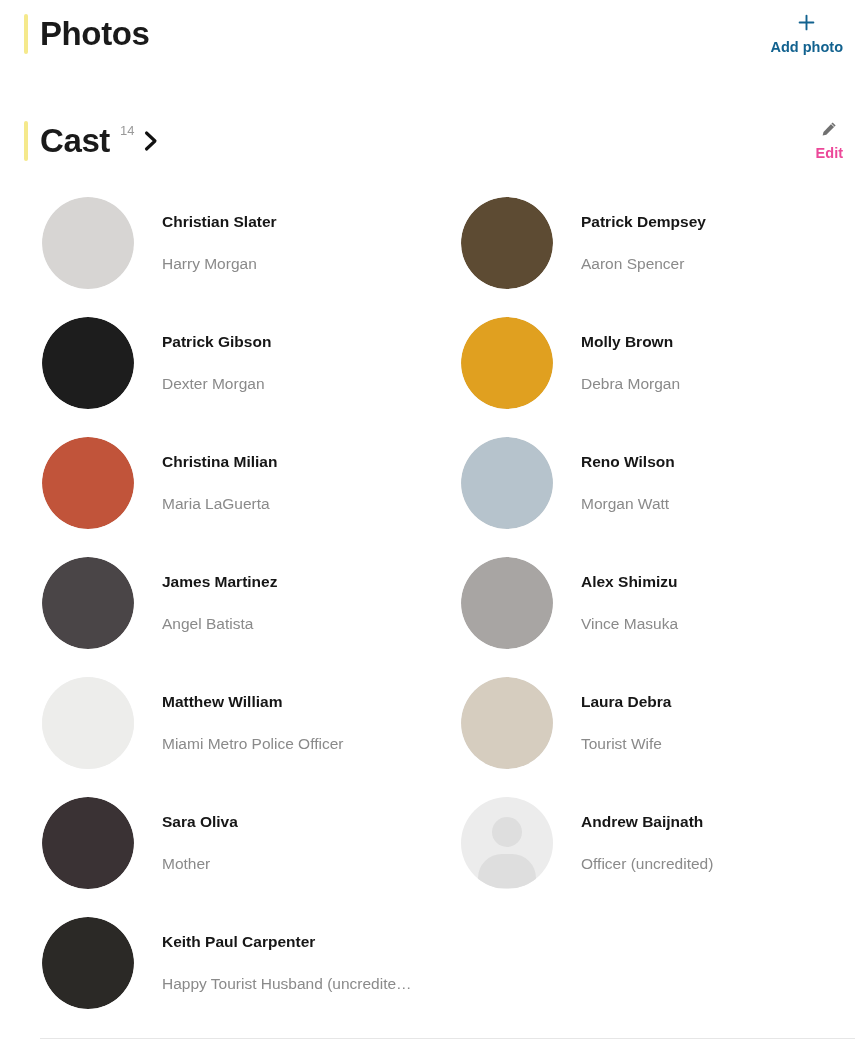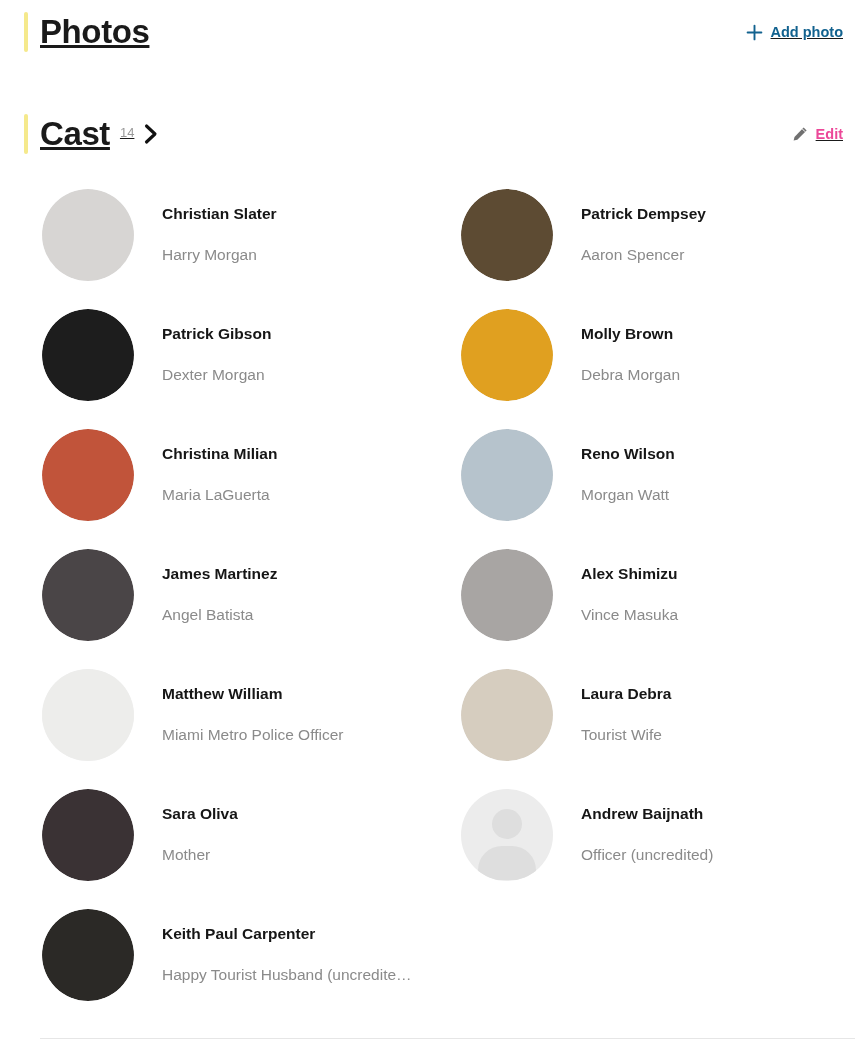--- a/index.html
+++ b/index.html
@@ -17,21 +17,20 @@
   }
 
   
   .section-header {
     display: flex;
     align-items: center;
     justify-content: space-between;
     padding-left: 40px;
     padding-right: 12px;
     position: relative;
-    text-decoration: underline;
   }
   .title-wrap {
     display: flex;
     align-items: center;
     position: relative;
   }
   .accent-bar {
     position: absolute;
     left: -16px;
     top: 50%;
@@ -47,40 +46,40 @@
     letter-spacing: -0.4px;
     line-height: 1.1;
     color: #1a1a1a;
     margin: 0;
   }
   .count-badge {
     font-size: 13px;
     color: #9a9a9a;
     margin-left: 10px;
     align-self: flex-start;
-    margin-top: 9px;
     font-weight: normal;
   }
   .chevron-right {
     margin-left: 9px;
     display: inline-flex;
     align-items: center;
     color: #111111;
   }
 
   
   .action-link {
     display: inline-flex;
     align-items: center;
     gap: 8px;
     font-size: 14.5px;
     font-weight: bold;
     text-decoration: none;
     cursor: pointer;
     white-space: nowrap;
+    flex-direction: column;
   }
   .action-link.primary { color: #12628f; }
   .action-link.muted   { color: #ec4899; font-weight: bold; }
   .action-icon { display: inline-flex; align-items: center; }
 
   
   #photos-section { padding-top: 14px; }
   .photos-body { height: 66px; }
 
   

